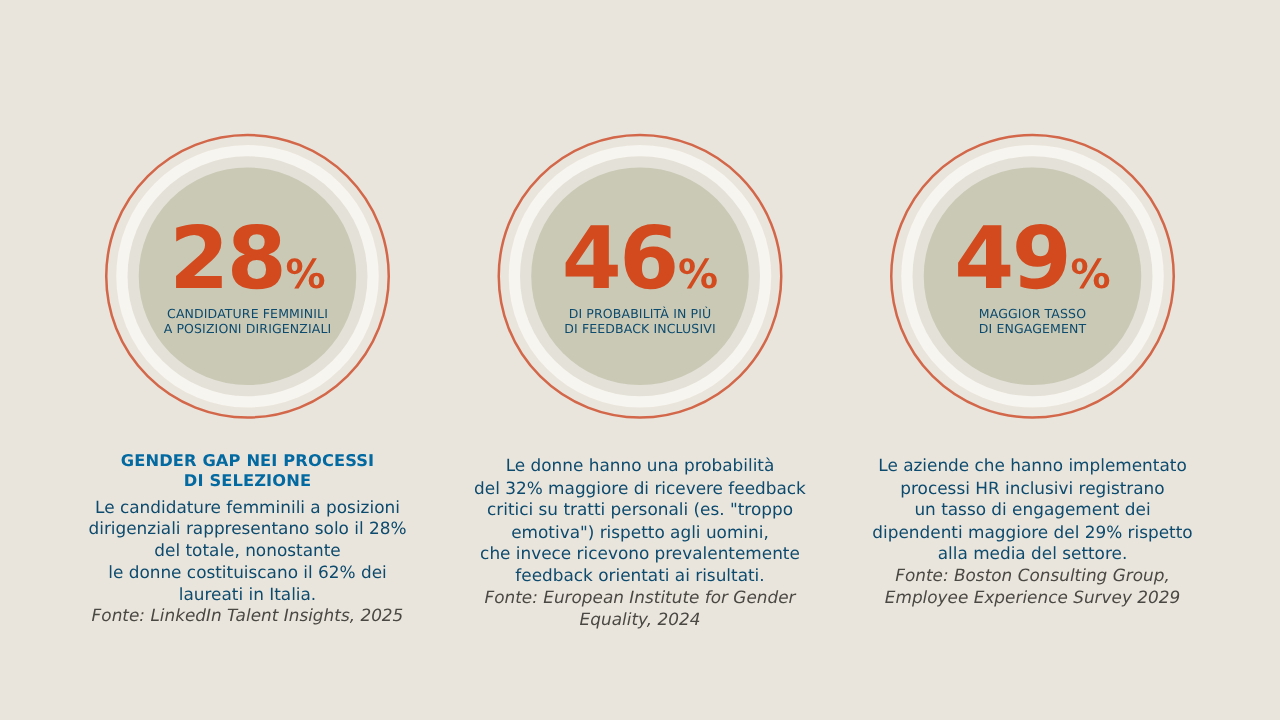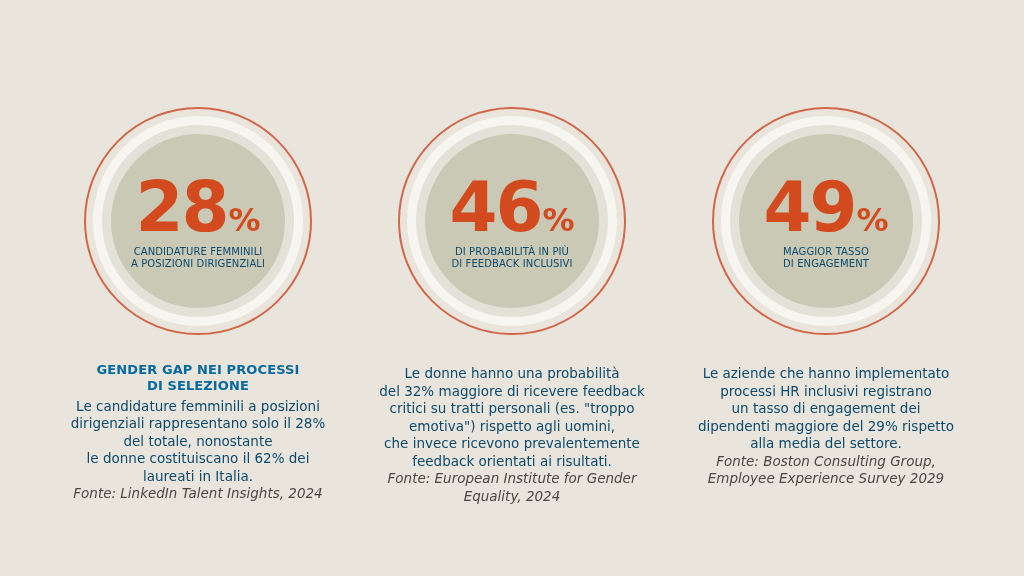--- a/index.html
+++ b/index.html
@@ -168,21 +168,21 @@
       </div>
     </div>
     <div class="textblock">
       <div class="tb-title">GENDER GAP NEI PROCESSI
 DI SELEZIONE</div>
       <div class="tb-body">Le candidature femminili a posizioni
 dirigenziali rappresentano solo il 28%
 del totale, nonostante
 le donne costituiscano il 62% dei
 laureati in Italia.</div>
-      <div class="tb-source">Fonte: LinkedIn Talent Insights, 2024</div>
+      <div class="tb-source">Fonte: LinkedIn Talent Insights, 2025</div>
     </div>
   </section>
 
   <section class="panel">
     <div class="medallion">
       <div class="ring-pale"></div>
       <div class="ring-grey"></div>
       <div class="disc"></div>
       <div class="medallion-content">
         <div class="stat-row">

